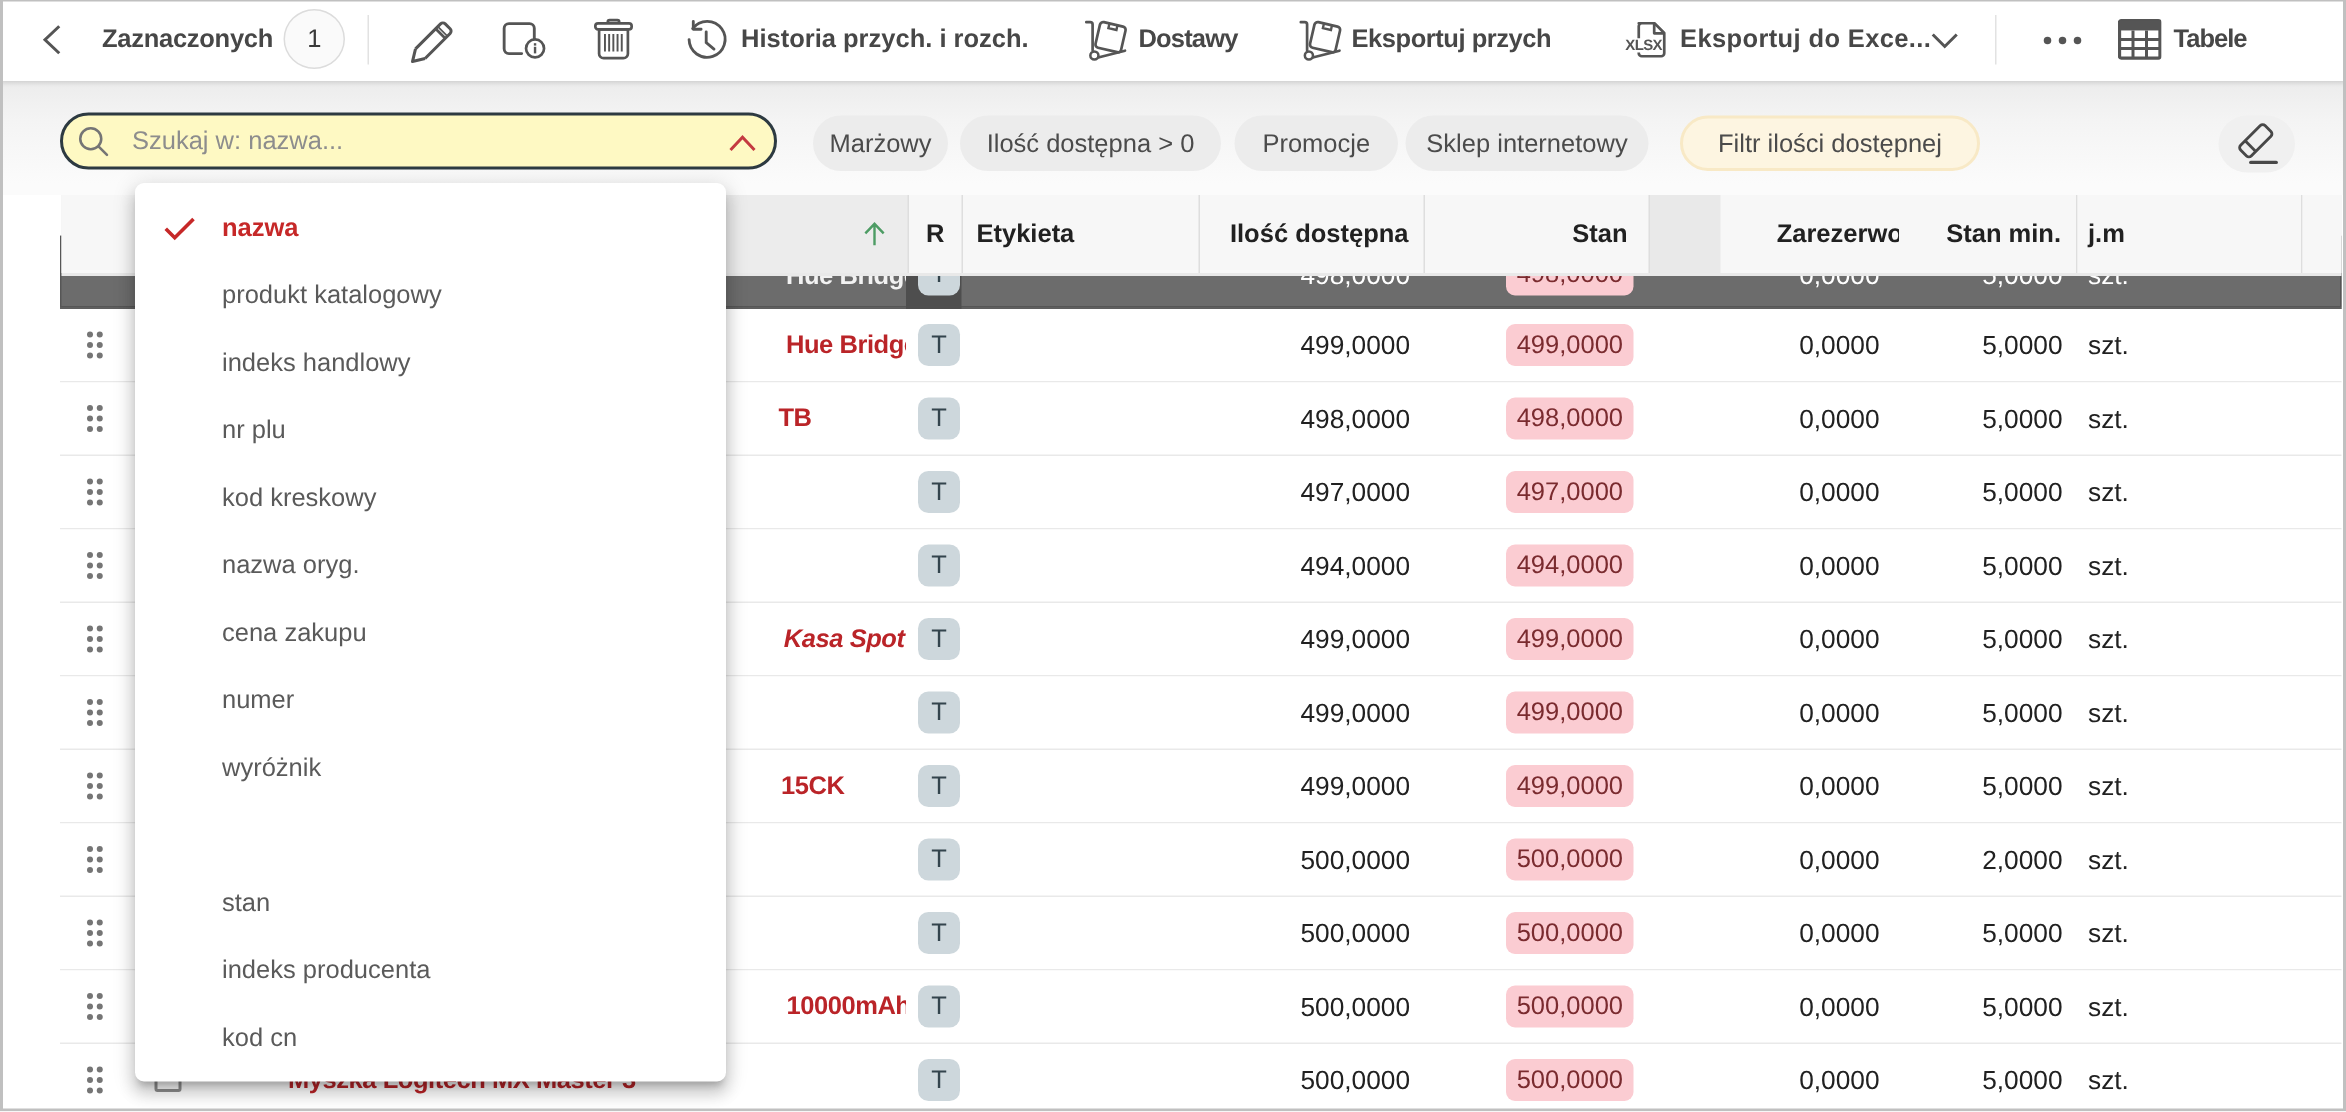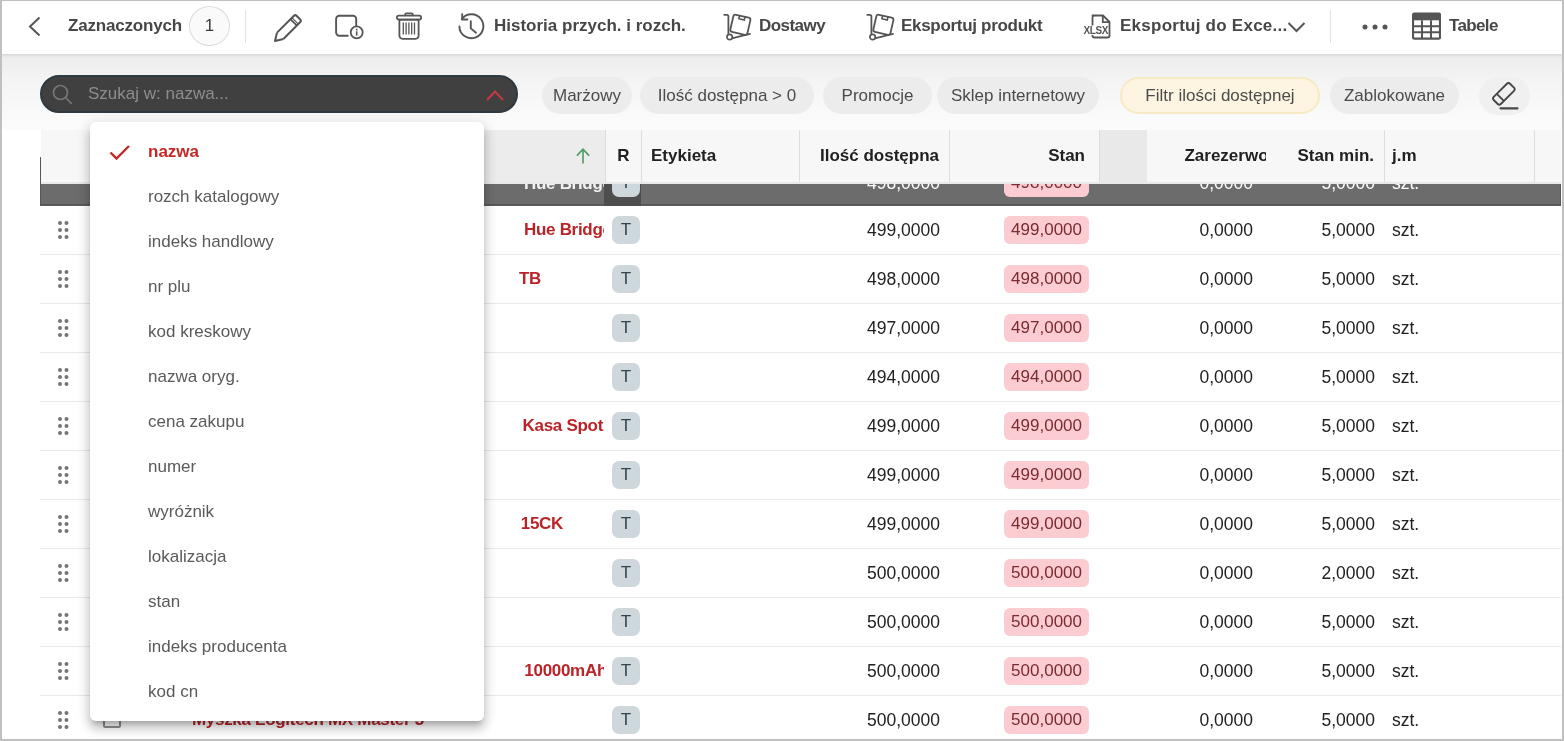--- a/index.html
+++ b/index.html
@@ -16,21 +16,21 @@
 .tbtxt { font-size:17px; font-weight:bold; color:#474747; position:relative; top:-1px; }
 #badge1 { position:absolute; left:189px; top:6px; width:41px; height:40px; border-radius:50%;
   border:1px solid #dcdcdc; background:#fafafa; display:flex; align-items:center; justify-content:center;
   font-size:17px; color:#3a3a3a; }
 .vdiv { position:absolute; top:10px; width:1px; height:33px; background:#e2e2e2; }
 
 
 #filterbar { position:absolute; left:0; top:54px; width:1564px; height:76px;
   background:linear-gradient(#ececec, #f4f4f4 35%, #fbfbfb 90%); z-index:5; }
 #search { position:absolute; left:40px; top:75px; width:478px; height:38px; border:2px solid #2d3a41;
-  border-radius:19px; background:#404040; z-index:25; display:flex; align-items:center; }
+  border-radius:19px; background:#fef9c3; z-index:25; display:flex; align-items:center; }
 #search .ph { font-size:17px; color:#8d8d8d; margin-left:46px; }
 .chip { position:absolute; top:77px; height:37px; border-radius:19px; background:#ececec;
   display:flex; align-items:center; justify-content:center; font-size:17px; color:#4b4b4b; z-index:6; }
 .chip.warn { background:#fdf5e1; border:2px solid #f8e9c6; }
 #eraserbtn { position:absolute; left:1479px; top:77px; width:51px; height:38px; border-radius:19px;
   background:#f0f0f0; display:flex; align-items:center; justify-content:center; z-index:6; }
 
 
 #thead { position:absolute; left:41px; top:130px; width:1520px; height:54px; background:#e9e9e9; z-index:10; }
 .hc { position:absolute; top:0; height:52px; display:flex; align-items:center; font-size:17px;
@@ -192,21 +192,21 @@
           <svg width="12" height="20" viewBox="0 0 12 20">
             <circle cx="3" cy="3" r="2" fill="#757575"></circle>
             <circle cx="9.5" cy="3" r="2" fill="#757575"></circle>
             <circle cx="3" cy="10" r="2" fill="#757575"></circle>
             <circle cx="9.5" cy="10" r="2" fill="#757575"></circle>
             <circle cx="3" cy="17" r="2" fill="#757575"></circle>
             <circle cx="9.5" cy="17" r="2" fill="#757575"></circle>
           </svg>
         </div>
         <div class="frag" style="left:470px;width:100px;">
-          <span style="right:7px;">Kasa Spot</span>
+          <span style="right:7px;font-style:italic;">Kasa Spot</span>
         </div>
         <div class="tbadge">T</div>
         <div class="cell num" style="left:760px;width:140px;">499,0000</div>
         <div class="cell" style="left:910px;width:139px;justify-content:flex-end;">
           <span class="pink">499,0000</span>
         </div>
         <div class="cell num" style="left:1063px;width:150px;">0,0000</div>
         <div class="cell num" style="left:1225px;width:110px;">5,0000</div>
         <div class="cell" style="left:1352px;width:80px;">szt.</div>
       </div>
@@ -343,21 +343,21 @@
     </div>
 
 <div id="dropdown">
       <div class="ddi sel" style="top:7px;">
         <svg width="26" height="26" viewBox="0 0 26 26" style="position:absolute;left:17px;top:10px;">
           <path d="M3.5 13.5 L9.5 19.5 L22 7" stroke="#c62828" stroke-width="2.4" fill="none"></path>
         </svg>
         <span class="lbl">nazwa</span>
       </div>
       <div class="ddi" style="top:52px;">
-        <span class="lbl">rozch katalogowy</span>
+        <span class="lbl">produkt katalogowy</span>
       </div>
       <div class="ddi" style="top:97px;">
         <span class="lbl">indeks handlowy</span>
       </div>
       <div class="ddi" style="top:142px;">
         <span class="lbl">nr plu</span>
       </div>
       <div class="ddi" style="top:187px;">
         <span class="lbl">kod kreskowy</span>
       </div>
@@ -365,23 +365,20 @@
         <span class="lbl">nazwa oryg.</span>
       </div>
       <div class="ddi" style="top:277px;">
         <span class="lbl">cena zakupu</span>
       </div>
       <div class="ddi" style="top:322px;">
         <span class="lbl">numer</span>
       </div>
       <div class="ddi" style="top:367px;">
         <span class="lbl">wyróżnik</span>
-      </div>
-      <div class="ddi" style="top:412px;">
-        <span class="lbl">lokalizacja</span>
       </div>
       <div class="ddi" style="top:457px;">
         <span class="lbl">stan</span>
       </div>
       <div class="ddi" style="top:502px;">
         <span class="lbl">indeks producenta</span>
       </div>
       <div class="ddi" style="top:547px;">
         <span class="lbl">kod cn</span>
       </div>
@@ -395,21 +392,20 @@
   <span class="ph">Szukaj w: nazwa...</span>
   <svg width="20" height="13" viewBox="0 0 20 13" style="position:absolute;right:11px;top:12px;">
     <path d="M2 11 L10 2.5 L18 11" stroke="#c43a40" stroke-width="2" fill="none"></path>
   </svg>
 </div>
 <div class="chip" style="left:542px;width:90px;">Marżowy</div>
 <div class="chip" style="left:640px;width:174px;">Ilość dostępna &gt; 0</div>
 <div class="chip" style="left:823px;width:109px;">Promocje</div>
 <div class="chip" style="left:937px;width:162px;">Sklep internetowy</div>
 <div class="chip warn" style="left:1120px;width:200px;">Filtr ilości dostępnej</div>
-<div class="chip" style="left:1330px;width:129px;">Zablokowane</div>
 <div id="eraserbtn">
   <svg width="32" height="32" viewBox="0 0 32 32" style="margin-top:4px;">
     <g transform="rotate(-45 14.5 11.5)">
       <rect x="3" y="7" width="23" height="10" rx="2.2" stroke="#484848" stroke-width="1.9" fill="none"></rect>
       <path d="M9.5 7 v10" stroke="#484848" stroke-width="1.9"></path>
     </g>
     <path d="M11.5 26.3 h17" stroke="#484848" stroke-width="2.2" stroke-linecap="round"></path>
   </svg>
 </div>
 
@@ -485,21 +481,21 @@
           <g transform="rotate(13 17 14)">
             <rect x="10.5" y="4.5" width="17.5" height="17.5" rx="2.2" stroke="#555" stroke-width="1.8" fill="none"></rect>
             <path d="M16.5 4.5 v3.2 h5.5 v-3.2" stroke="#555" stroke-width="1.6" fill="none"></path>
           </g>
           <path d="M3.2 3.8 h2.6 a1.6 1.6 0 0 1 1.6 1.6 V22.5" stroke="#555" stroke-width="1.8" fill="none" stroke-linecap="round"></path>
           <circle cx="8.6" cy="26" r="2.7" stroke="#555" stroke-width="1.7" fill="none"></circle>
           <path d="M11.8 27.2 L29 22.8" stroke="#555" stroke-width="1.8" fill="none" stroke-linecap="round"></path>
         </svg>
       </div>
   <div class="tbi" style="left:901px;">
-        <span class="tbtxt" style="letter-spacing:-0.3px;">Eksportuj produkt</span>
+        <span class="tbtxt" style="letter-spacing:-0.3px;">Eksportuj przych</span>
       </div>
 
   <div class="tbi" style="left:1083px;">
     <svg width="33" height="33" viewBox="0 0 33 33">
       <path d="M9.5 5.5 h10.5 l6.5 6.5 v13.5 a2 2 0 0 1 -2 2 h-13 a2 2 0 0 1 -2 -2 v-18 a2 2 0 0 1 2 -2 z" stroke="#555" stroke-width="1.8" fill="none" stroke-linejoin="round"></path>
       <path d="M19.8 5.7 v6.5 h6.5" stroke="#555" stroke-width="1.8" fill="none" stroke-linejoin="round"></path>
       <rect x="0" y="15.5" width="21.5" height="9.5" fill="#fff"></rect>
       <text x="0.5" y="23.5" font-size="10" font-weight="bold" fill="#555" font-family="Liberation Sans" letter-spacing="-0.4">XLSX</text>
     </svg>
   </div>

